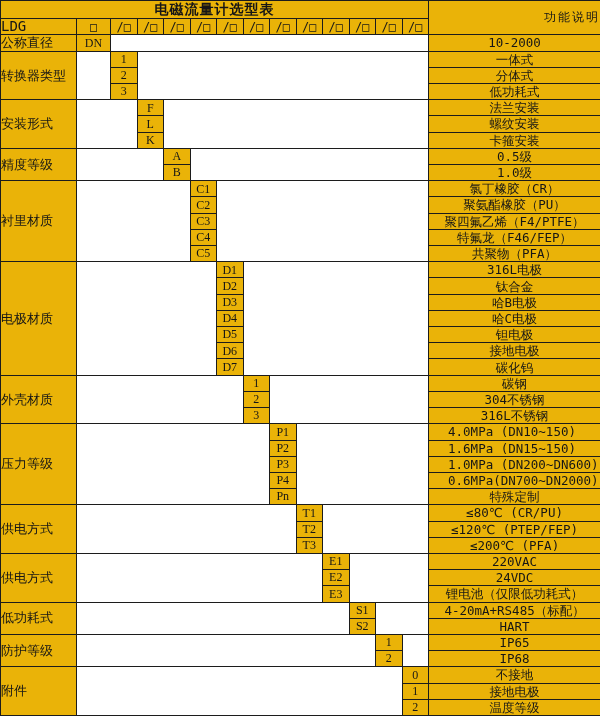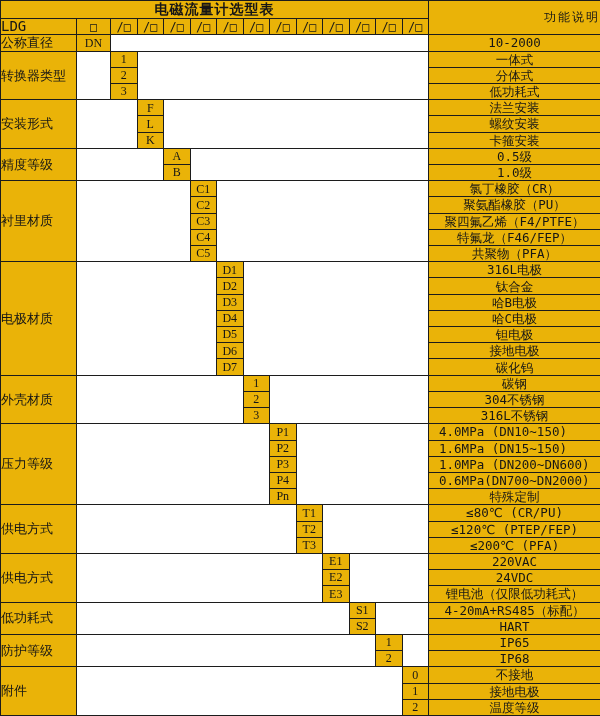--- a/index.html
+++ b/index.html
@@ -43,21 +43,21 @@
   .code {
     text-align:center;
     font-family:Liberation Serif, serif;
     font-size:12px;
   }
   .desc {
     text-align:center;
     font-family:"DejaVu Sans Mono","DejaVu Sans",sans-serif;
     font-size:12.5px;
   }
-  .desc.left { text-align:left; padding-left:10px; }
+  .desc.left { text-align:left; padding-left:19px; }
   .gap { background:#ffffff; }
 </style>
 </head>
 <body>
 
 <table class="sel">
   <colgroup>
     <col style="width:76px">
     <col style="width:34px">
     <col style="width:26.5px">

